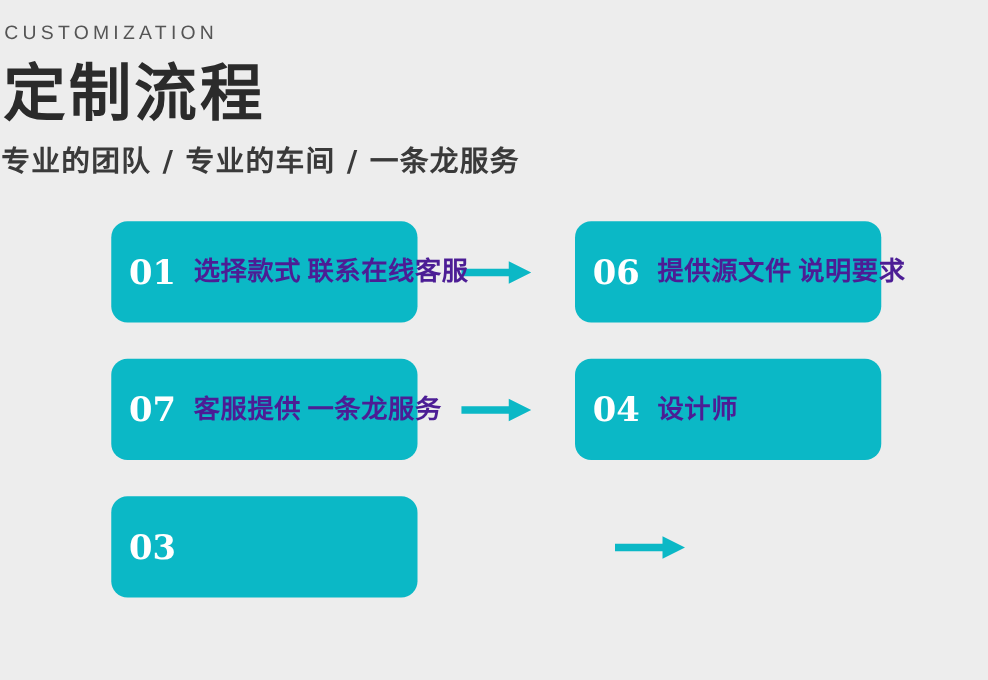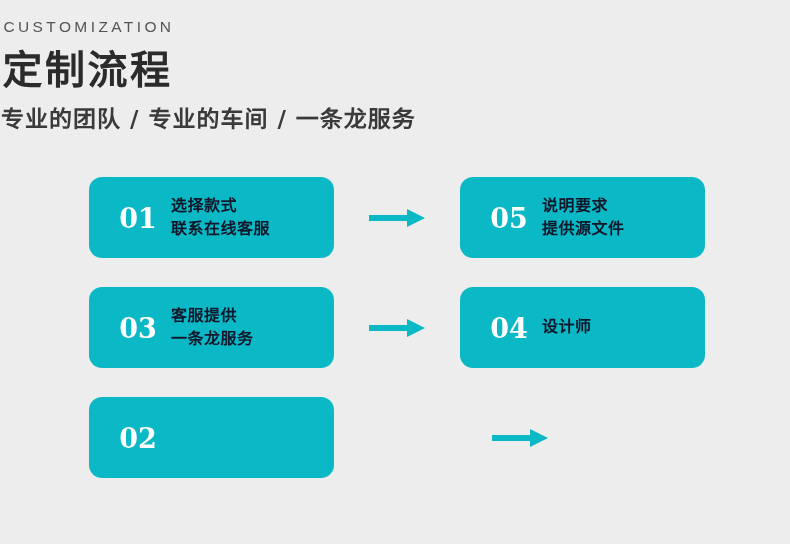--- a/index.html
+++ b/index.html
@@ -39,21 +39,21 @@
     font-size: 15.5px;
     font-weight: 400;
     letter-spacing: 3.4px;
     color: #555555;
     text-indent: 3.4px;
   }
 
   .main-title {
     margin-top: 13px;
     font-family: "DejaVu Sans", "Liberation Sans", sans-serif;
-    font-size: 40px;
+    font-size: 50px;
     font-weight: 700;
     letter-spacing: 2.5px;
     color: #2b2b2b;
     line-height: 1.05;
     text-indent: 2.5px;
   }
 
   .sub-title {
     margin-top: 16px;
     font-family: "DejaVu Sans", "Liberation Sans", sans-serif;
@@ -83,44 +83,42 @@
 
   .card {
     position: relative;
     width: 245px;
     height: 81px;
     background: #0bb8c6;
     border-radius: 13px;
     display: flex;
     align-items: center;
     flex: 0 0 245px;
-    padding-left: 16px;
   }
 
   .card-num {
     font-family: "DejaVu Serif", "Liberation Serif", serif;
     font-size: 27px;
     font-weight: 700;
     color: #ffffff;
     letter-spacing: 0px;
     width: 66px;
     text-align: center;
     flex: 0 0 66px;
     line-height: 1;
     padding-top: 2px;
   }
 
   .card-text {
     display: flex;
-    flex-direction: column;
     justify-content: center;
     gap: 5px;
-    color: #0f172a;
-    font-family: "DejaVu Sans", "Liberation Sans", sans-serif;
-    font-size: 16px;
+    color: #4c1d95;
+    font-family: "DejaVu Sans", "Liberation Sans", sans-serif;
+    font-size: 21px;
     font-weight: 700;
     letter-spacing: 0.5px;
     line-height: 1.08;
     padding-bottom: 1px;
   }
 
   .card-line { white-space: pre; }
 
   
   .arrow-cell {
@@ -156,31 +154,31 @@
         </div>
       </div>
 
       <div class="arrow-cell">
         <svg class="arrow-svg" width="56" height="22" viewBox="0 0 56 22">
           <path d="M0 8 H38 V2 L56 11 L38 20 V14 H0 Z" fill="#0bb8c6"></path>
         </svg>
       </div>
 
       <div class="card">
-        <div class="card-num">05</div>
-        <div class="card-text">
+        <div class="card-num">06</div>
+        <div class="card-text">
+          <span class="card-line">提供源文件</span>
           <span class="card-line">说明要求</span>
-          <span class="card-line">提供源文件</span>
         </div>
       </div>
     </div>
 
     <div class="flow-row">
       <div class="card">
-        <div class="card-num">03</div>
+        <div class="card-num">07</div>
         <div class="card-text">
           <span class="card-line">客服提供</span>
           <span class="card-line">一条龙服务</span>
         </div>
       </div>
 
       <div class="arrow-cell">
         <svg class="arrow-svg" width="56" height="22" viewBox="0 0 56 22">
           <path d="M0 8 H38 V2 L56 11 L38 20 V14 H0 Z" fill="#0bb8c6"></path>
         </svg>
@@ -189,21 +187,21 @@
       <div class="card">
         <div class="card-num">04</div>
         <div class="card-text">
           <span class="card-line">设计师</span>
         </div>
       </div>
     </div>
 
     <div class="flow-row">
       <div class="card">
-        <div class="card-num">02</div>
+        <div class="card-num">03</div>
       </div>
 
       <div class="arrow-cell">
         <svg class="arrow-svg" width="56" height="22" viewBox="0 0 56 22">
           <path d="M0 8 H38 V2 L56 11 L38 20 V14 H0 Z" fill="#0bb8c6"></path>
         </svg>
       </div>
 
     </div>
 

